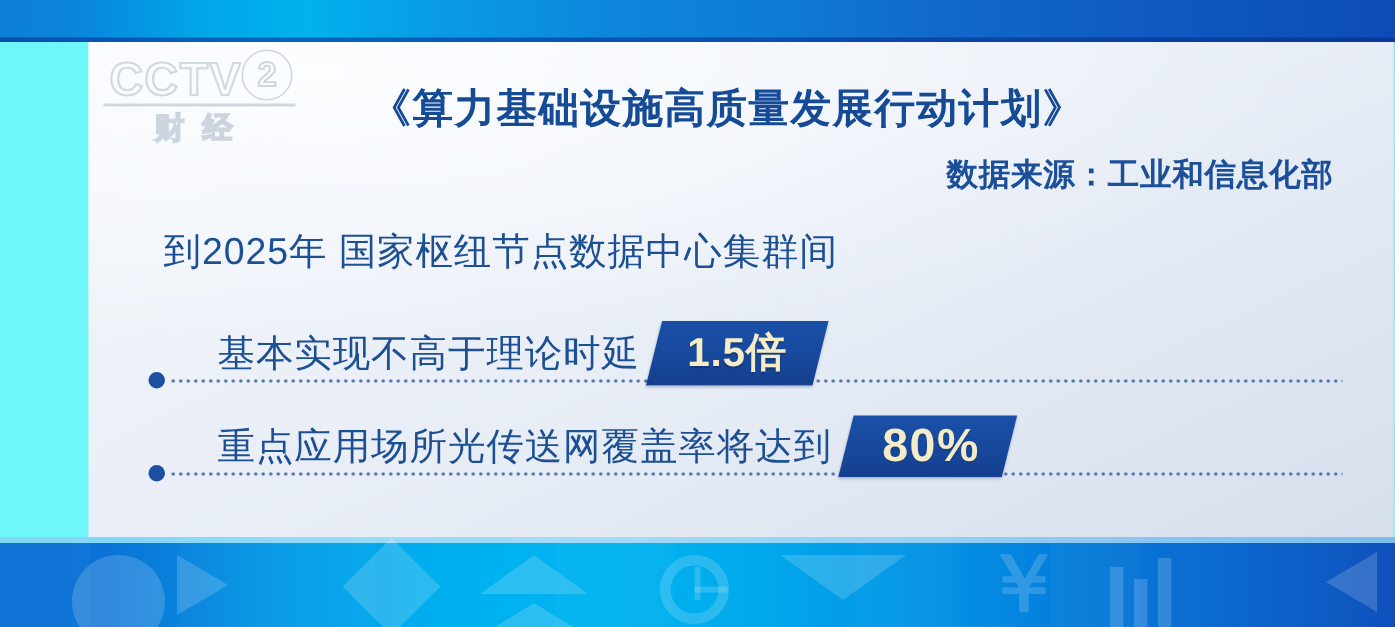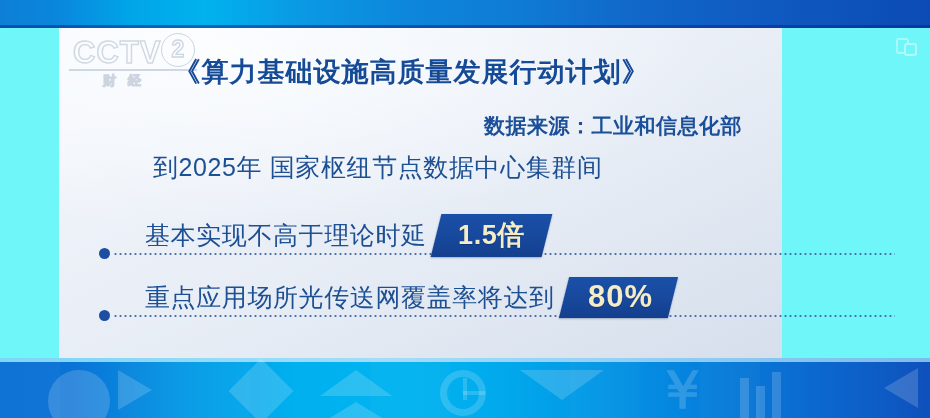--- a/index.html
+++ b/index.html
@@ -41,21 +41,21 @@
     position:absolute; left:2px; top:5px; width:13px; height:16px;
     border:2.5px solid #d9fbfd; border-radius:3px; background:transparent;
   }
   .corner-mark .r2{
     position:absolute; left:10px; top:10px; width:13px; height:13px;
     border:2.5px solid #e8fdff; border-radius:3px; background:#6ff6f8;
   }
 
   
   .panel{
-    position:absolute; left:59px; top:28px; width:723px; height:330px;
+    position:absolute; left:59px; top:28px; width:870px; height:330px;
     background:
       radial-gradient(ellipse 120% 90% at 18% 6%, #fbfdff 0%, rgba(251,253,255,0) 62%),
       linear-gradient(155deg,
         #f3f6fb 0%, #eff3f9 22%, #eaeff7 44%,
         #e5ebf4 62%, #dde5f0 80%, #d6dfec 100%);
   }
 
   
   .cctv-logo{
     position:absolute; left:6px; top:6px; width:140px; height:62px;
@@ -78,47 +78,47 @@
     position:absolute; left:0; right:0; top:2px; text-align:center;
     font-size:23px; font-weight:700; color:transparent;
     -webkit-text-stroke:1.3px #ccd5e0;
   }
   .cctv-rule{
     position:absolute; left:4px; top:35px; width:128px; height:2px;
     background:#cfd7e2;
   }
   .cctv-sub{
     position:absolute; left:38px; top:38px;
-    font-size:13px; font-weight:700; letter-spacing:12px;
+    font-size:20px; font-weight:700; letter-spacing:12px;
     color:transparent; -webkit-text-stroke:1.1px #cbd4df;
   }
 
   
   .title-block{
     position:absolute; left:0; right:18px; top:26px; text-align:center;
   }
   .main-title{
     font-size:27px; font-weight:700; letter-spacing:1px;
     color:#154a96;
     font-family:"Liberation Sans","DejaVu Sans",sans-serif;
     text-shadow:0 1px 0 rgba(255,255,255,.75);
     white-space:nowrap;
   }
   .source-line{
-    margin-top:22px; padding-right:22px;
+    margin-top:12px; padding-right:22px;
     font-size:21px; font-weight:700; letter-spacing:.5px;
     color:#1b4f99; text-align:right;
     white-space:nowrap;
   }
 
   
   .lead-line{
     position:absolute; left:50px; top:123px;
     font-size:25px; font-weight:400; letter-spacing:.6px;
-    color:#1d4f93; white-space:nowrap;margin-left:44px;
+    color:#1d4f93; white-space:nowrap;
   }
 
   
   .bullets{
     position:absolute; left:40px; top:184px; width:760px;
   }
   .bullet-row{
     position:relative; height:62px;
   }
   .bullet-dot{

